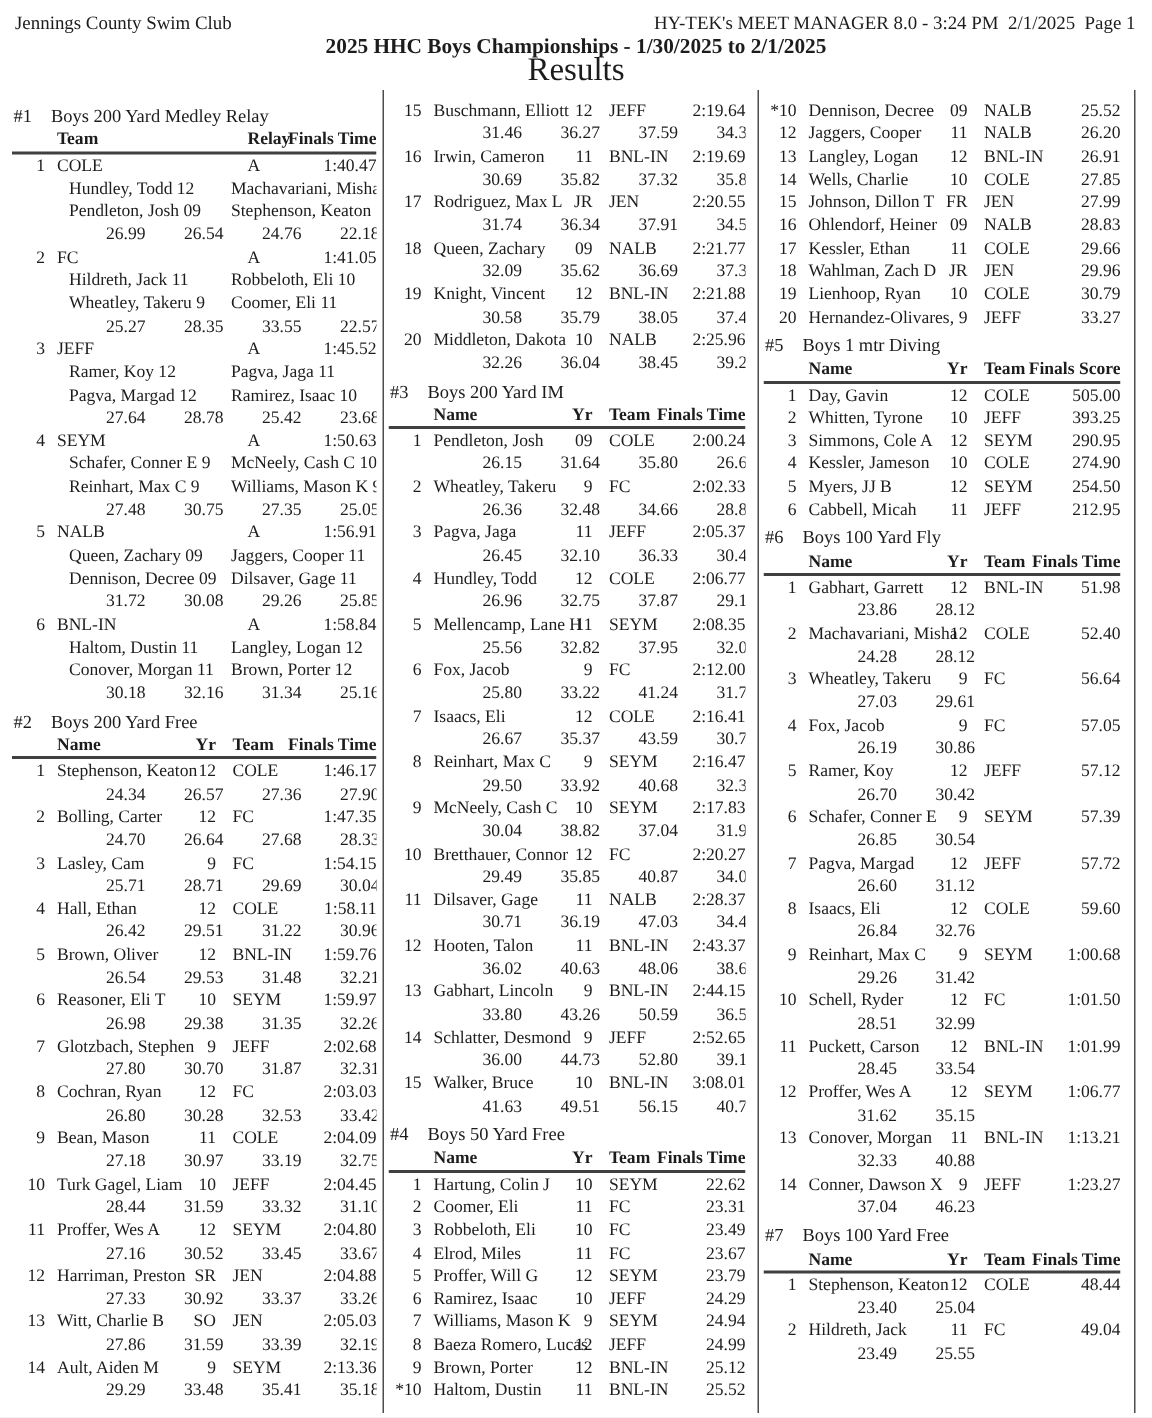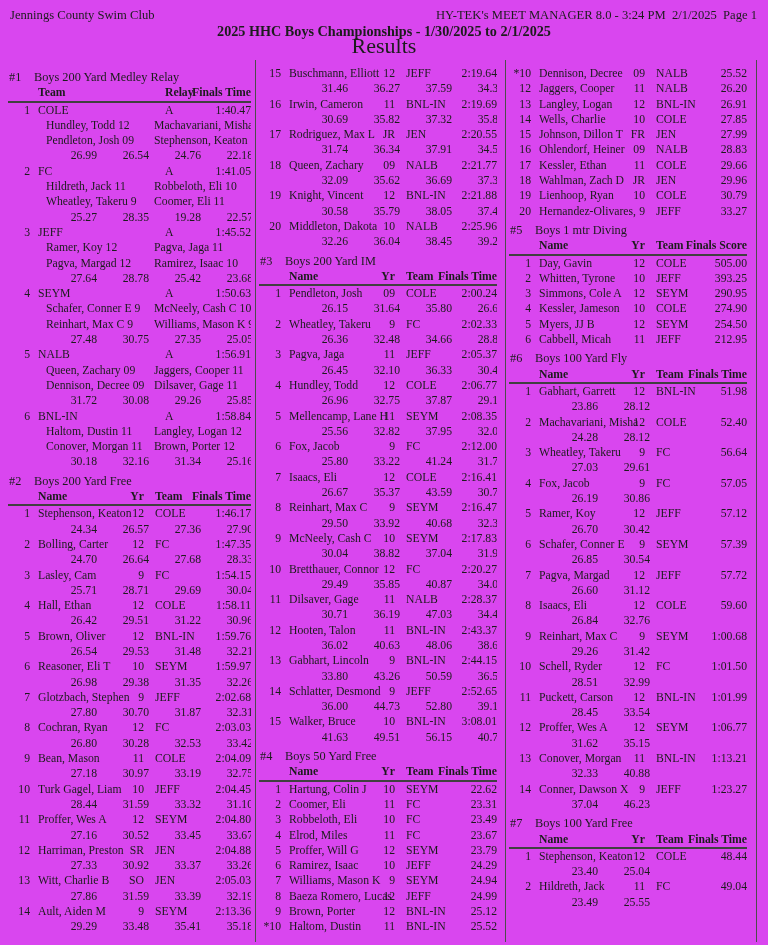--- a/index.html
+++ b/index.html
@@ -32,21 +32,21 @@
   .c-time{position:absolute;right:0;top:0;text-align:right;white-space:nowrap;}
   .c-rl{padding-left:5px;white-space:nowrap;}
   .sw{display:grid;grid-template-columns:108px 1fr;padding-left:38px;}
   .sw span{white-space:nowrap;}
   .splits{display:grid;grid-template-columns:repeat(4,52px);padding-left:37px;}
   .splits span{text-align:right;white-space:nowrap;}
 </style>
 </head>
 <body>
 
-<div class="page" style="color: rgb(28, 28, 28); background: #d946ef;">
+<div class="page" style="color: rgb(28, 28, 28); background: #ffffff;">
   <div class="tophdr">
     <span>Jennings County Swim Club</span>
     <span>HY-TEK's MEET MANAGER 8.0 - 3:24 PM  2/1/2025  Page 1</span>
   </div>
   <div class="meettitle">2025 HHC Boys Championships - 1/30/2025 to 2/1/2025</div>
   <div class="restitle">Results</div>
   <div class="vline v1" style="background: rgb(77, 77, 77);"></div>
   <div class="vline v2" style="background: rgb(77, 77, 77);"></div>
   <div class="vline v3" style="background: rgb(77, 77, 77);"></div>
   <div class="cols" id="cols">
@@ -88,21 +88,21 @@
           <span>Hildreth, Jack 11</span>
           <span>Robbeloth, Eli 10</span>
         </div>
         <div class="sw">
           <span>Wheatley, Takeru 9</span>
           <span>Coomer, Eli 11</span>
         </div>
         <div class="splits">
           <span>25.27</span>
           <span>28.35</span>
-          <span>19.28</span>
+          <span>33.55</span>
           <span>22.57</span>
         </div>
         <div class="row g-rel">
           <span class="c-p">3</span>
           <span class="c-name">JEFF</span>
           <span class="c-rl">A</span>
           <span class="c-time">1:45.52</span>
         </div>
         <div class="sw">
           <span>Ramer, Koy 12</span>

